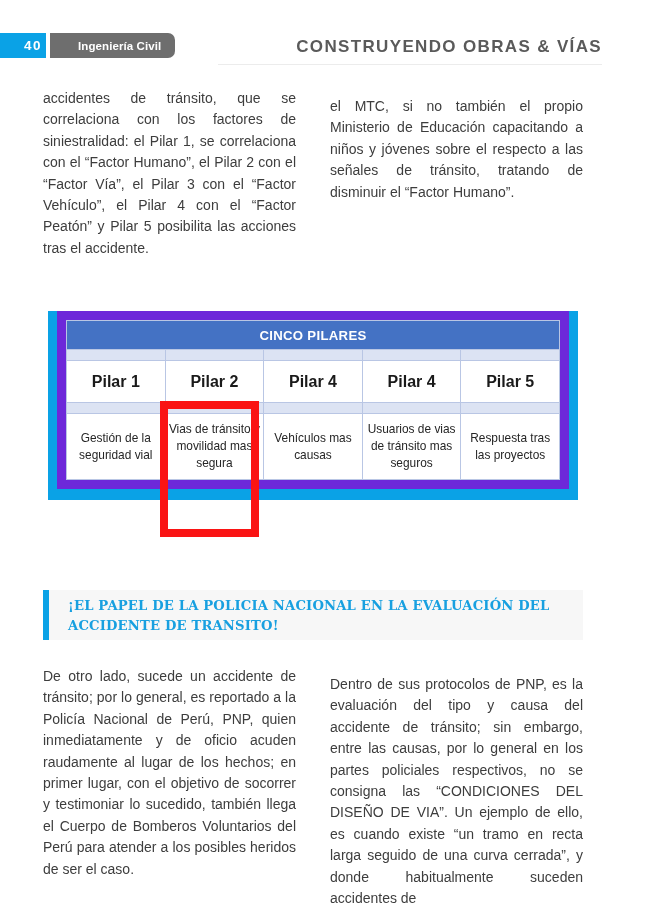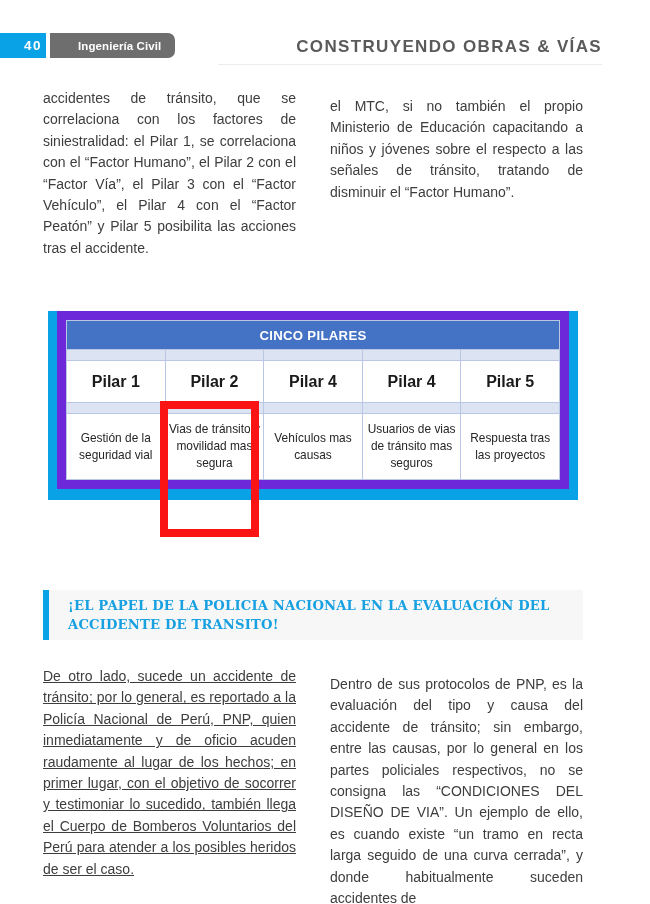--- a/index.html
+++ b/index.html
@@ -84,21 +84,21 @@
     font-size: 14px;
     line-height: 21.4px;
     text-align: justify;
     color: #3d3d3d;
   }
   .col.left  { left: 43px; }
   .col.right { left: 330px; margin-top: 8px; }
 
   .col-top.left  { top: 88px; }
   .col-top.right { top: 88px; }
-  .col-bot.left  { top: 666px; text-decoration: underline; }
+  .col-bot.left  { top: 666px; }
   .col-bot.right { top: 666px; }
 
   .col p {
     margin: 0 0 15px 0;
     text-align: justify;
     text-justify: inter-word;
   }
   .col p:last-child { margin-bottom: 0; }
   .col p.nojust { text-align: left; }
 
@@ -190,21 +190,21 @@
   
   .section-banner {
     position: absolute;
     left: 43px;
     top: 590px;
     width: 540px;
     min-height: 50px;
     background: #f7f7f7;
     box-sizing: border-box;
     display: flex;
-    align-items: center;
+    align-items: flex-end;
   }
   .banner-bar {
     width: 6px;
     align-self: stretch;
     background: #0aa2e6;
     flex: 0 0 6px;
   }
   .banner-text {
     padding: 5px 12px 5px 19px;
     color: #18a0e0;

